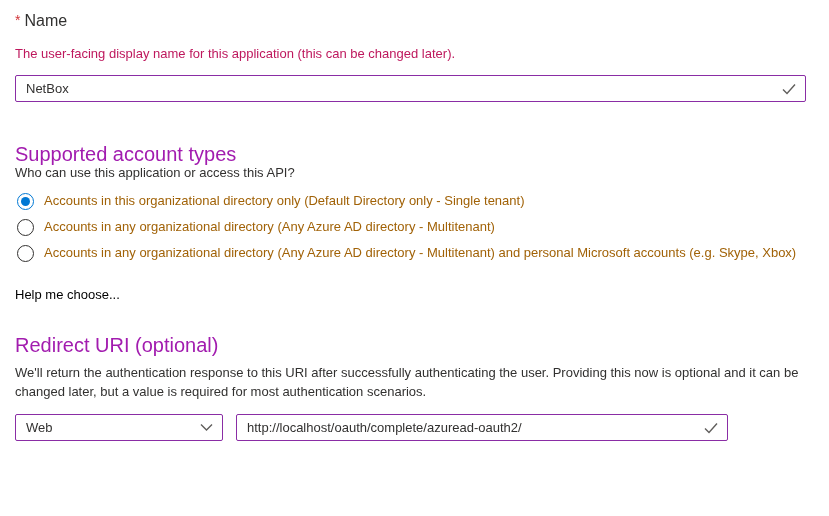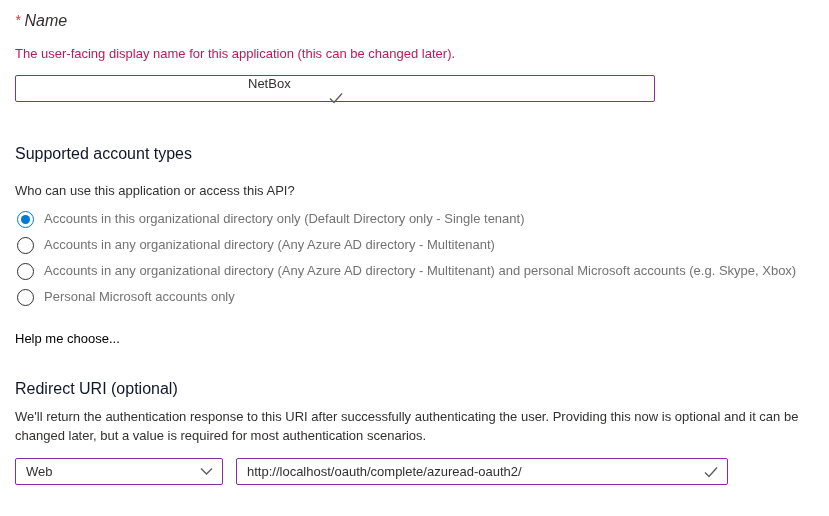--- a/index.html
+++ b/index.html
@@ -13,21 +13,20 @@
     width: 829px;
     height: 516px;
     padding: 10px 15px 14px 15px;
     overflow: hidden;
   }
   .field-title {
     font-size: 16px;
     font-weight: 400;
     line-height: 20px;
     color: #323130;
-    font-style: italic;
   }
   .required-marker {
     color: #d13438;
     margin-right: 4px;
     font-size: 14px;
     vertical-align: 1px;
   }
   .hint {
     margin-top: 14px;
     font-size: 13px;
@@ -47,31 +46,30 @@
   .input-box input {
     flex: 1;
     border: none;
     outline: none;
     font-family: "Liberation Sans", "DejaVu Sans", sans-serif;
     font-size: 13px;
     color: #323130;
     background: transparent;
     min-width: 0;
   }
-  .name-input-box { width: 640px; flex-direction: column; }
+  .name-input-box { width: 791px; }
   .check-icon { flex: 0 0 auto; display: flex; align-items: center; }
   .section-title {
-    font-size: 16px;
+    font-size: 20px;
     font-weight: 400;
     line-height: 20px;
-    color: #0f172a;
+    color: #a21caf;
   }
   .accounts-title { margin-top: 42px; }
   .question {
-    margin-top: 18px;
     font-size: 13px;
     line-height: 18px;
   }
   .radio-group { margin-top: 6px; }
   .radio-row {
     display: flex;
     align-items: center;
     height: 26px;
     cursor: pointer;
   }
@@ -87,21 +85,21 @@
     justify-content: center;
     background: #ffffff;
   }
   .radio-circle.selected { border-color: #0078d4; }
   .radio-dot {
     width: 9px;
     height: 9px;
     border-radius: 50%;
     background: #0078d4;
   }
-  .radio-label { font-size: 13px; line-height: 18px; color: #737373; }
+  .radio-label { font-size: 13px; line-height: 18px; color: #a16207; }
   .help-link {
     display: inline-block;
     margin-top: 20px;
     font-size: 13px;
     line-height: 18px;
     color: #000000;
     text-decoration: none;
     cursor: pointer;
   }
   .redirect-title { margin-top: 31px; }
@@ -165,24 +163,20 @@
       <span class="radio-label">Accounts in this organizational directory only (Default Directory only - Single tenant)</span>
     </div>
     <div class="radio-row">
       <span class="radio-circle"></span>
       <span class="radio-label">Accounts in any organizational directory (Any Azure AD directory - Multitenant)</span>
     </div>
     <div class="radio-row">
       <span class="radio-circle"></span>
       <span class="radio-label">Accounts in any organizational directory (Any Azure AD directory - Multitenant) and personal Microsoft accounts (e.g. Skype, Xbox)</span>
     </div>
-    <div class="radio-row">
-      <span class="radio-circle"></span>
-      <span class="radio-label">Personal Microsoft accounts only</span>
-    </div>
   </div>
 
   <a class="help-link">Help me choose...</a>
 
   
   <div class="section-title redirect-title">Redirect URI (optional)</div>
   <div class="description">We'll return the authentication response to this URI after successfully authenticating the user. Providing this now is optional and it can be changed later, but a value is required for most authentication scenarios.</div>
 
   <div class="uri-row">
     <div class="select-box">

